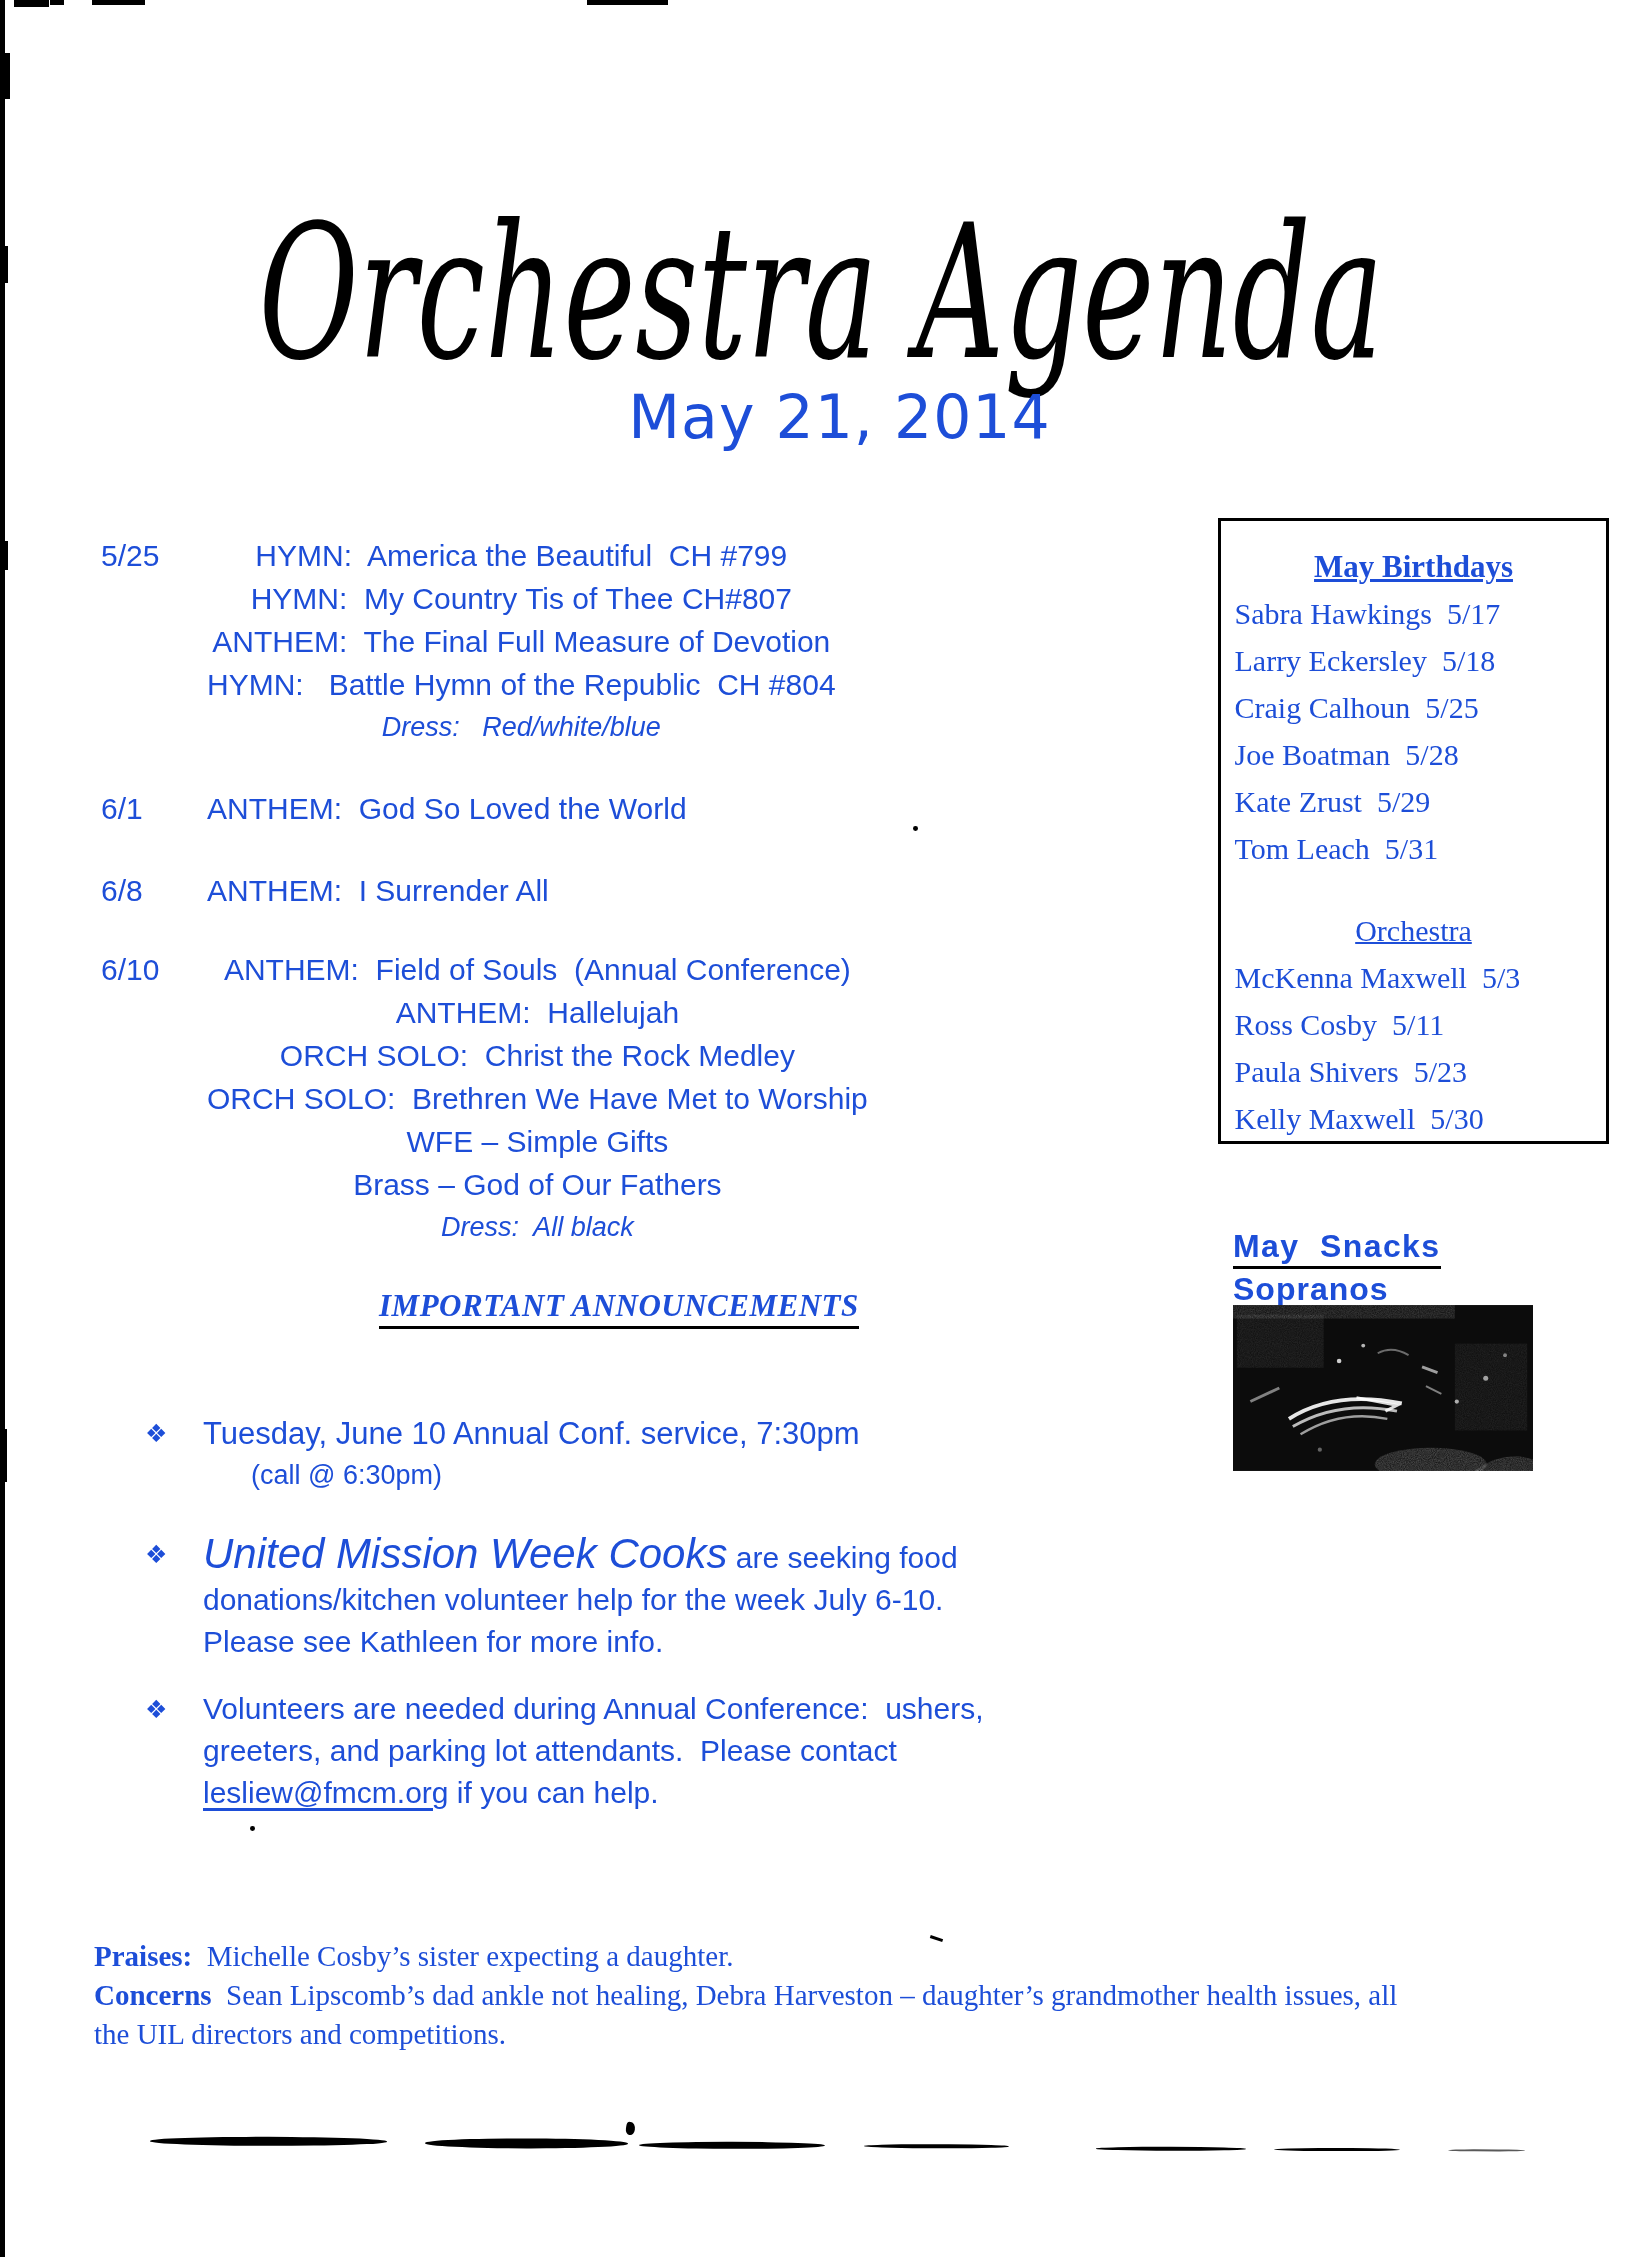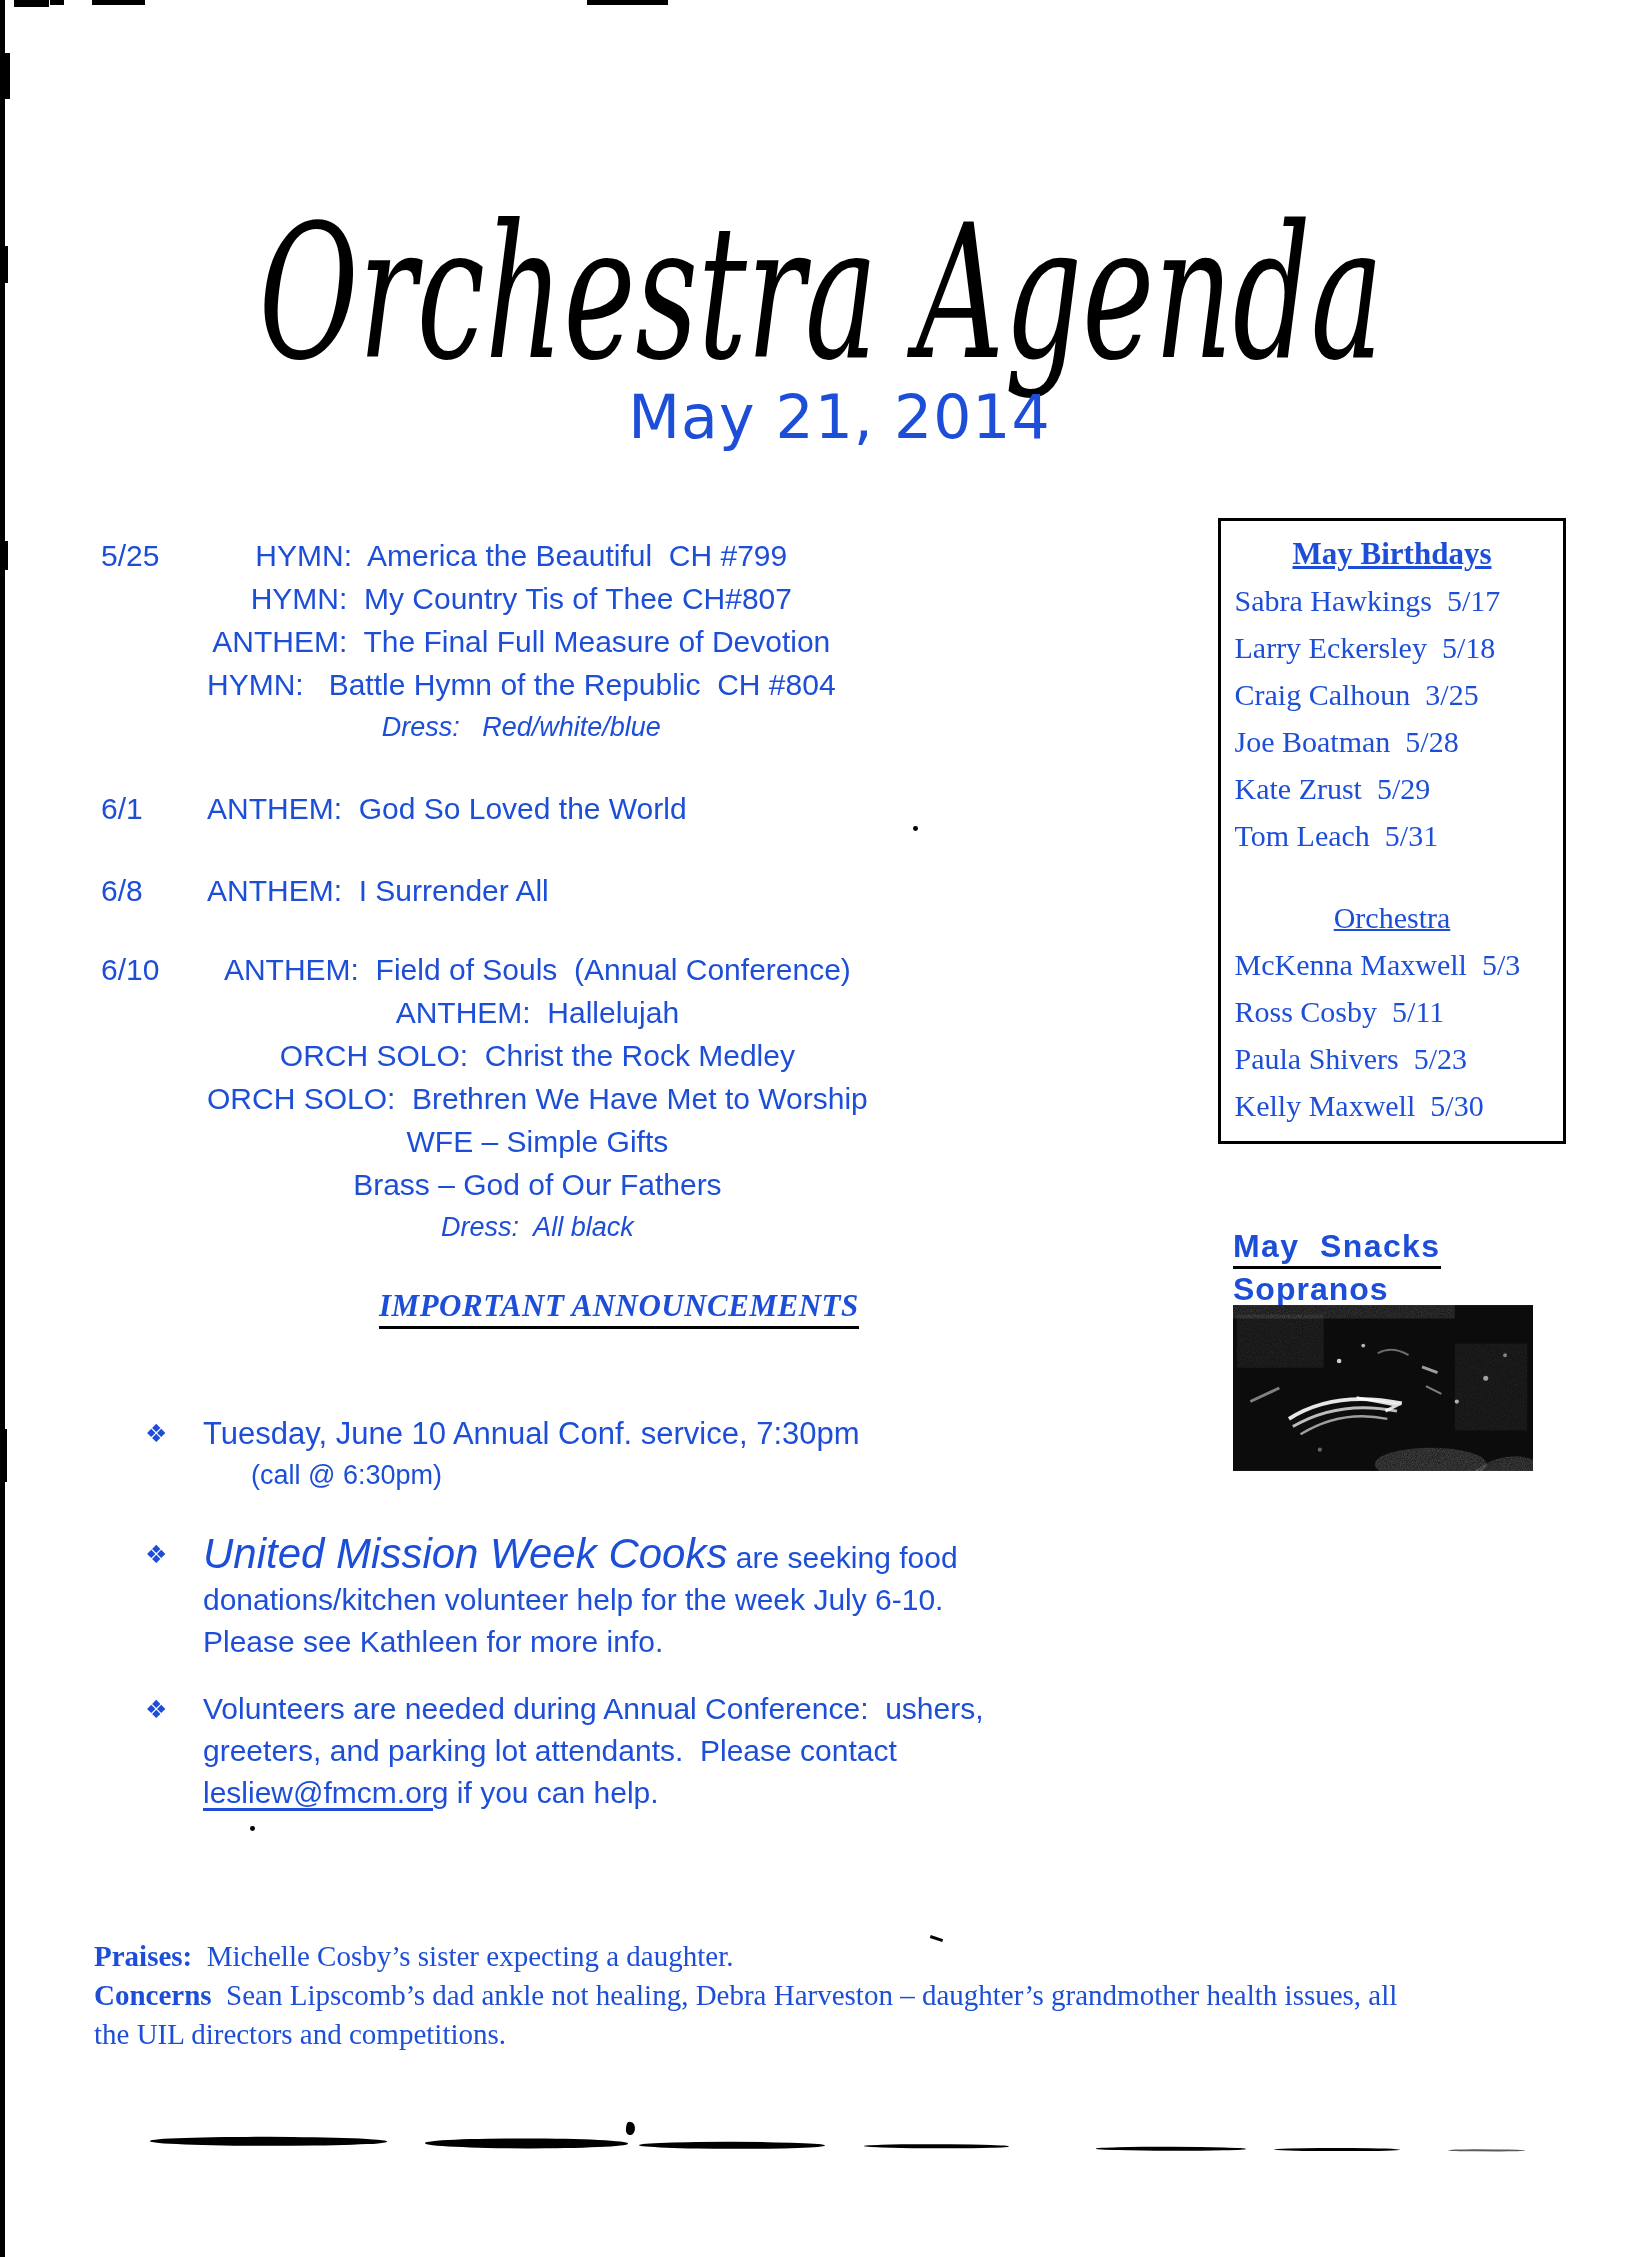--- a/index.html
+++ b/index.html
@@ -67,24 +67,24 @@
   }
   .btext{display:inline-block;}
   .bline{font-size:31px;line-height:44px;white-space:pre;}
   .bline-sub{font-size:27px;line-height:39px;white-space:pre;margin-left:48px;}
   .blead{font-size:42px;font-style:italic;}
   .brest{font-size:30px;}
   .bline-sm{font-size:30px;line-height:42px;white-space:pre;}
   .email{text-decoration:underline;text-decoration-thickness:2.9px;text-underline-offset:4.8px;}
   
   .bbox{
-    position:absolute;left:1218px;top:518px;width:348px;height:626px;
+    position:absolute;left:1218px;top:518px;width:391px;height:626px;
     border:3.9px solid #000;box-sizing:border-box;
     font-family:"Liberation Serif",serif;font-size:30px;
-    padding-top:12px;
+    padding-top:25px;
   }
   .btitle{
     text-align:center;font-weight:bold;font-size:31px;
     text-decoration:underline;text-decoration-thickness:2.9px;
     line-height:41px;
   }
   .bitem{padding-left:13.5px;line-height:41px;white-space:pre;margin-top:6px;}
   .bspacer{height:41px;}
   .otitle{text-align:center;text-decoration:underline;text-decoration-thickness:1.9px;line-height:41px;}
   
@@ -167,21 +167,21 @@
       <div class="eline">WFE – Simple Gifts</div>
       <div class="eline">Brass – God of Our Fathers</div>
       <div class="eline dress">Dress:  All black</div>
     </div>
   </div>
 
   <div class="bbox">
     <div class="btitle">May Birthdays</div>
     <div class="bitem">Sabra Hawkings  5/17</div>
     <div class="bitem">Larry Eckersley  5/18</div>
-    <div class="bitem">Craig Calhoun  3/25</div>
+    <div class="bitem">Craig Calhoun  5/25</div>
     <div class="bitem">Joe Boatman  5/28</div>
     <div class="bitem">Kate Zrust  5/29</div>
     <div class="bitem">Tom Leach  5/31</div>
     <div class="bspacer"></div>
     <div class="otitle">Orchestra</div>
     <div class="bitem">McKenna Maxwell  5/3</div>
     <div class="bitem">Ross Cosby  5/11</div>
     <div class="bitem">Paula Shivers  5/23</div>
     <div class="bitem">Kelly Maxwell  5/30</div>
   </div>

